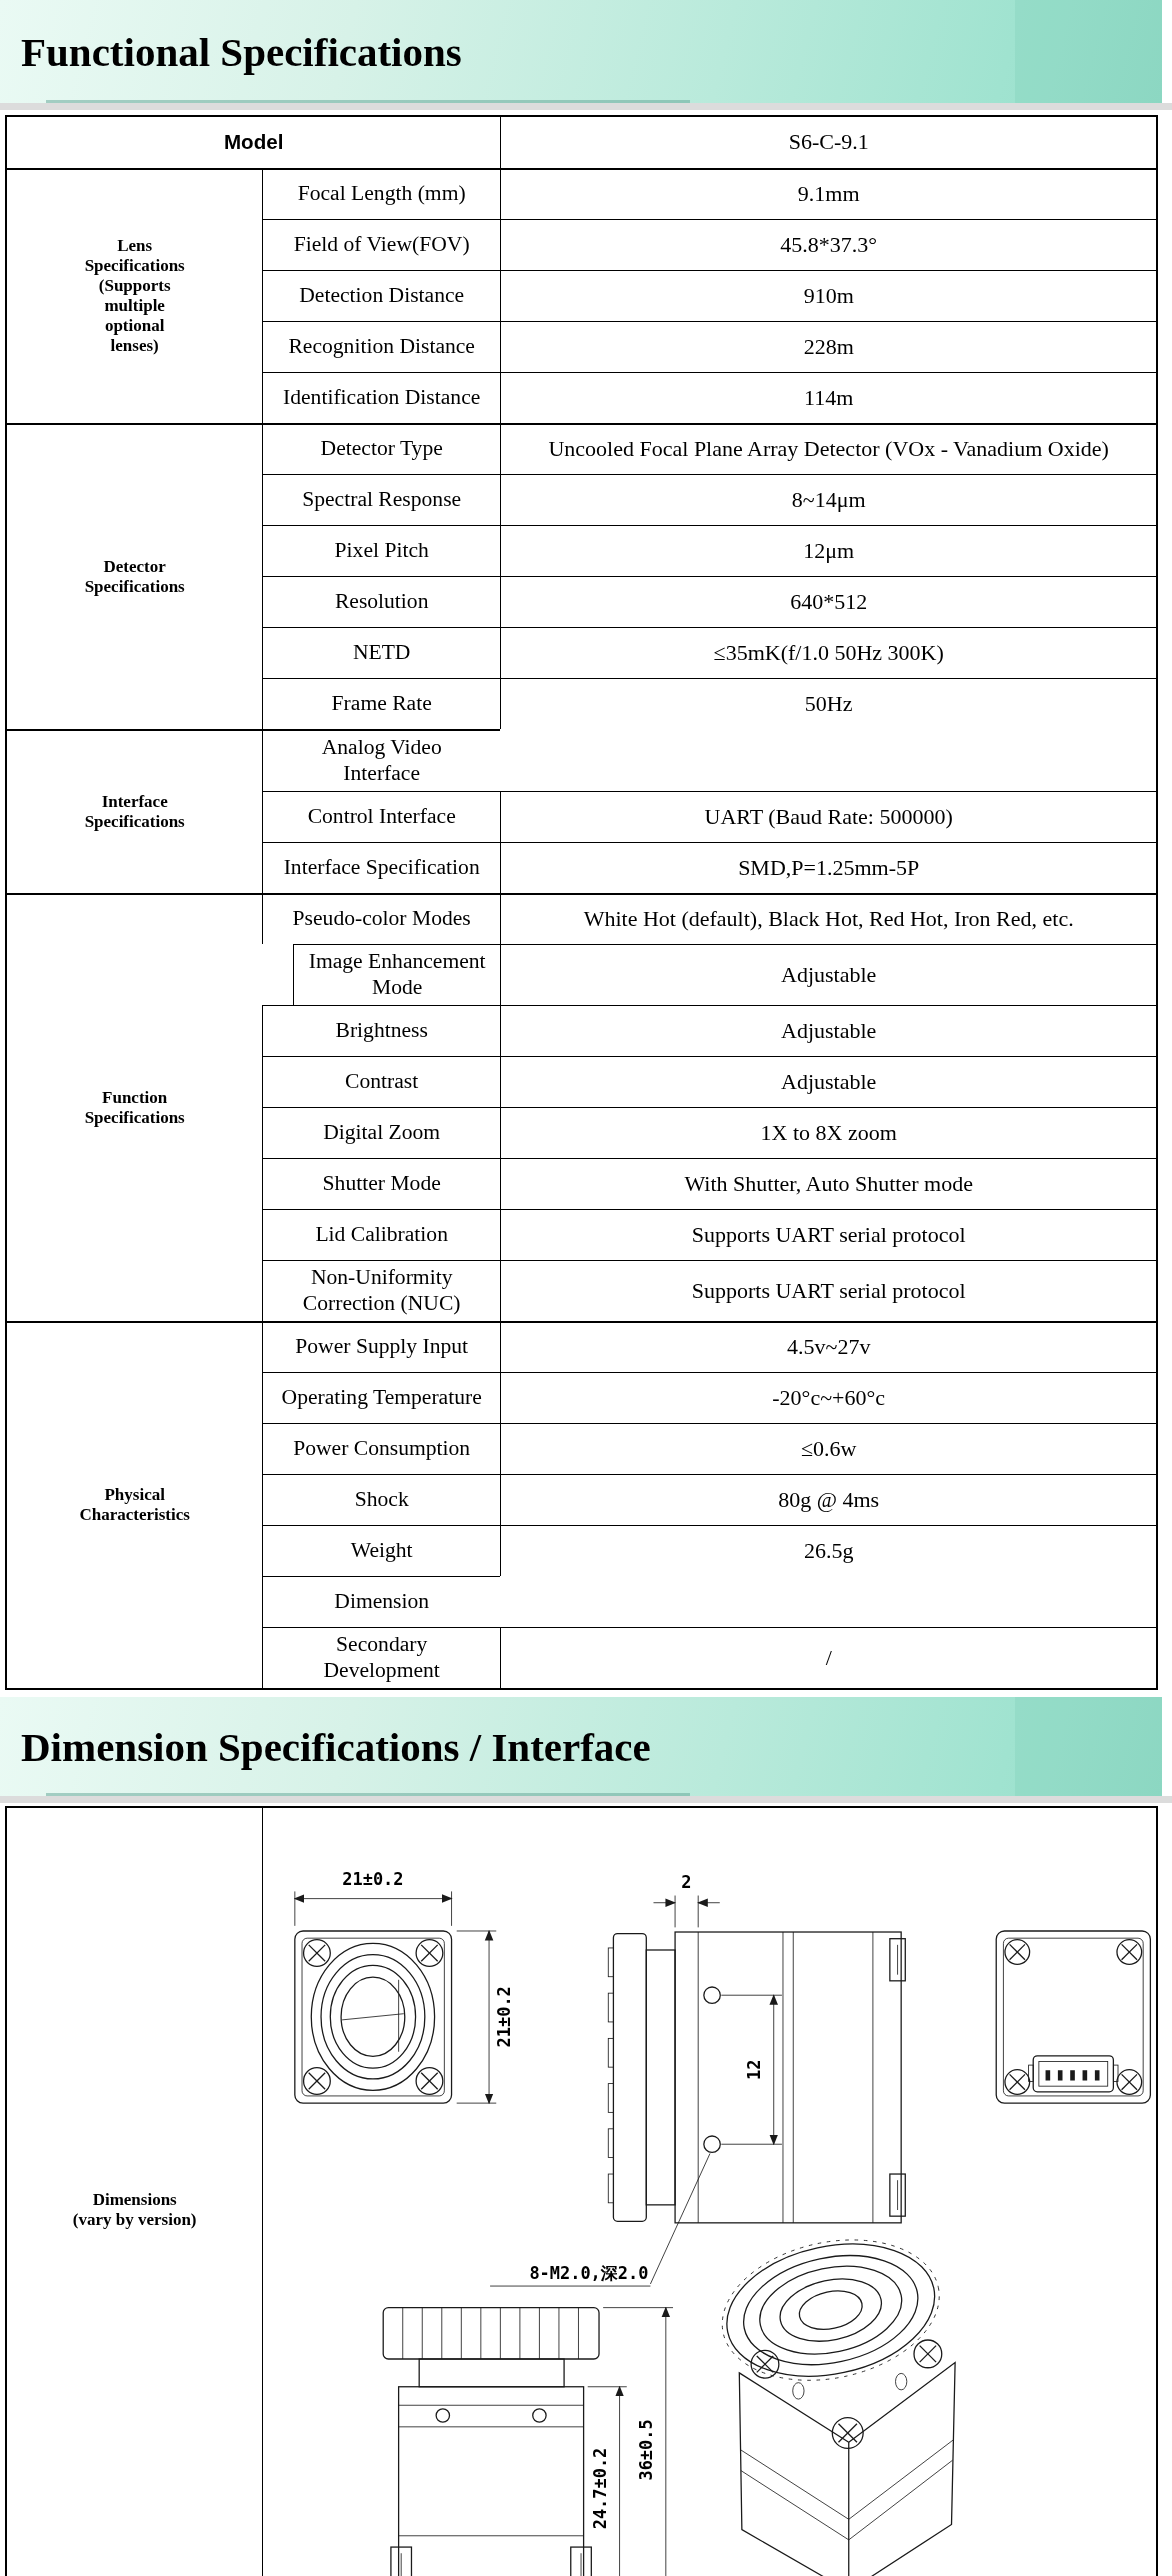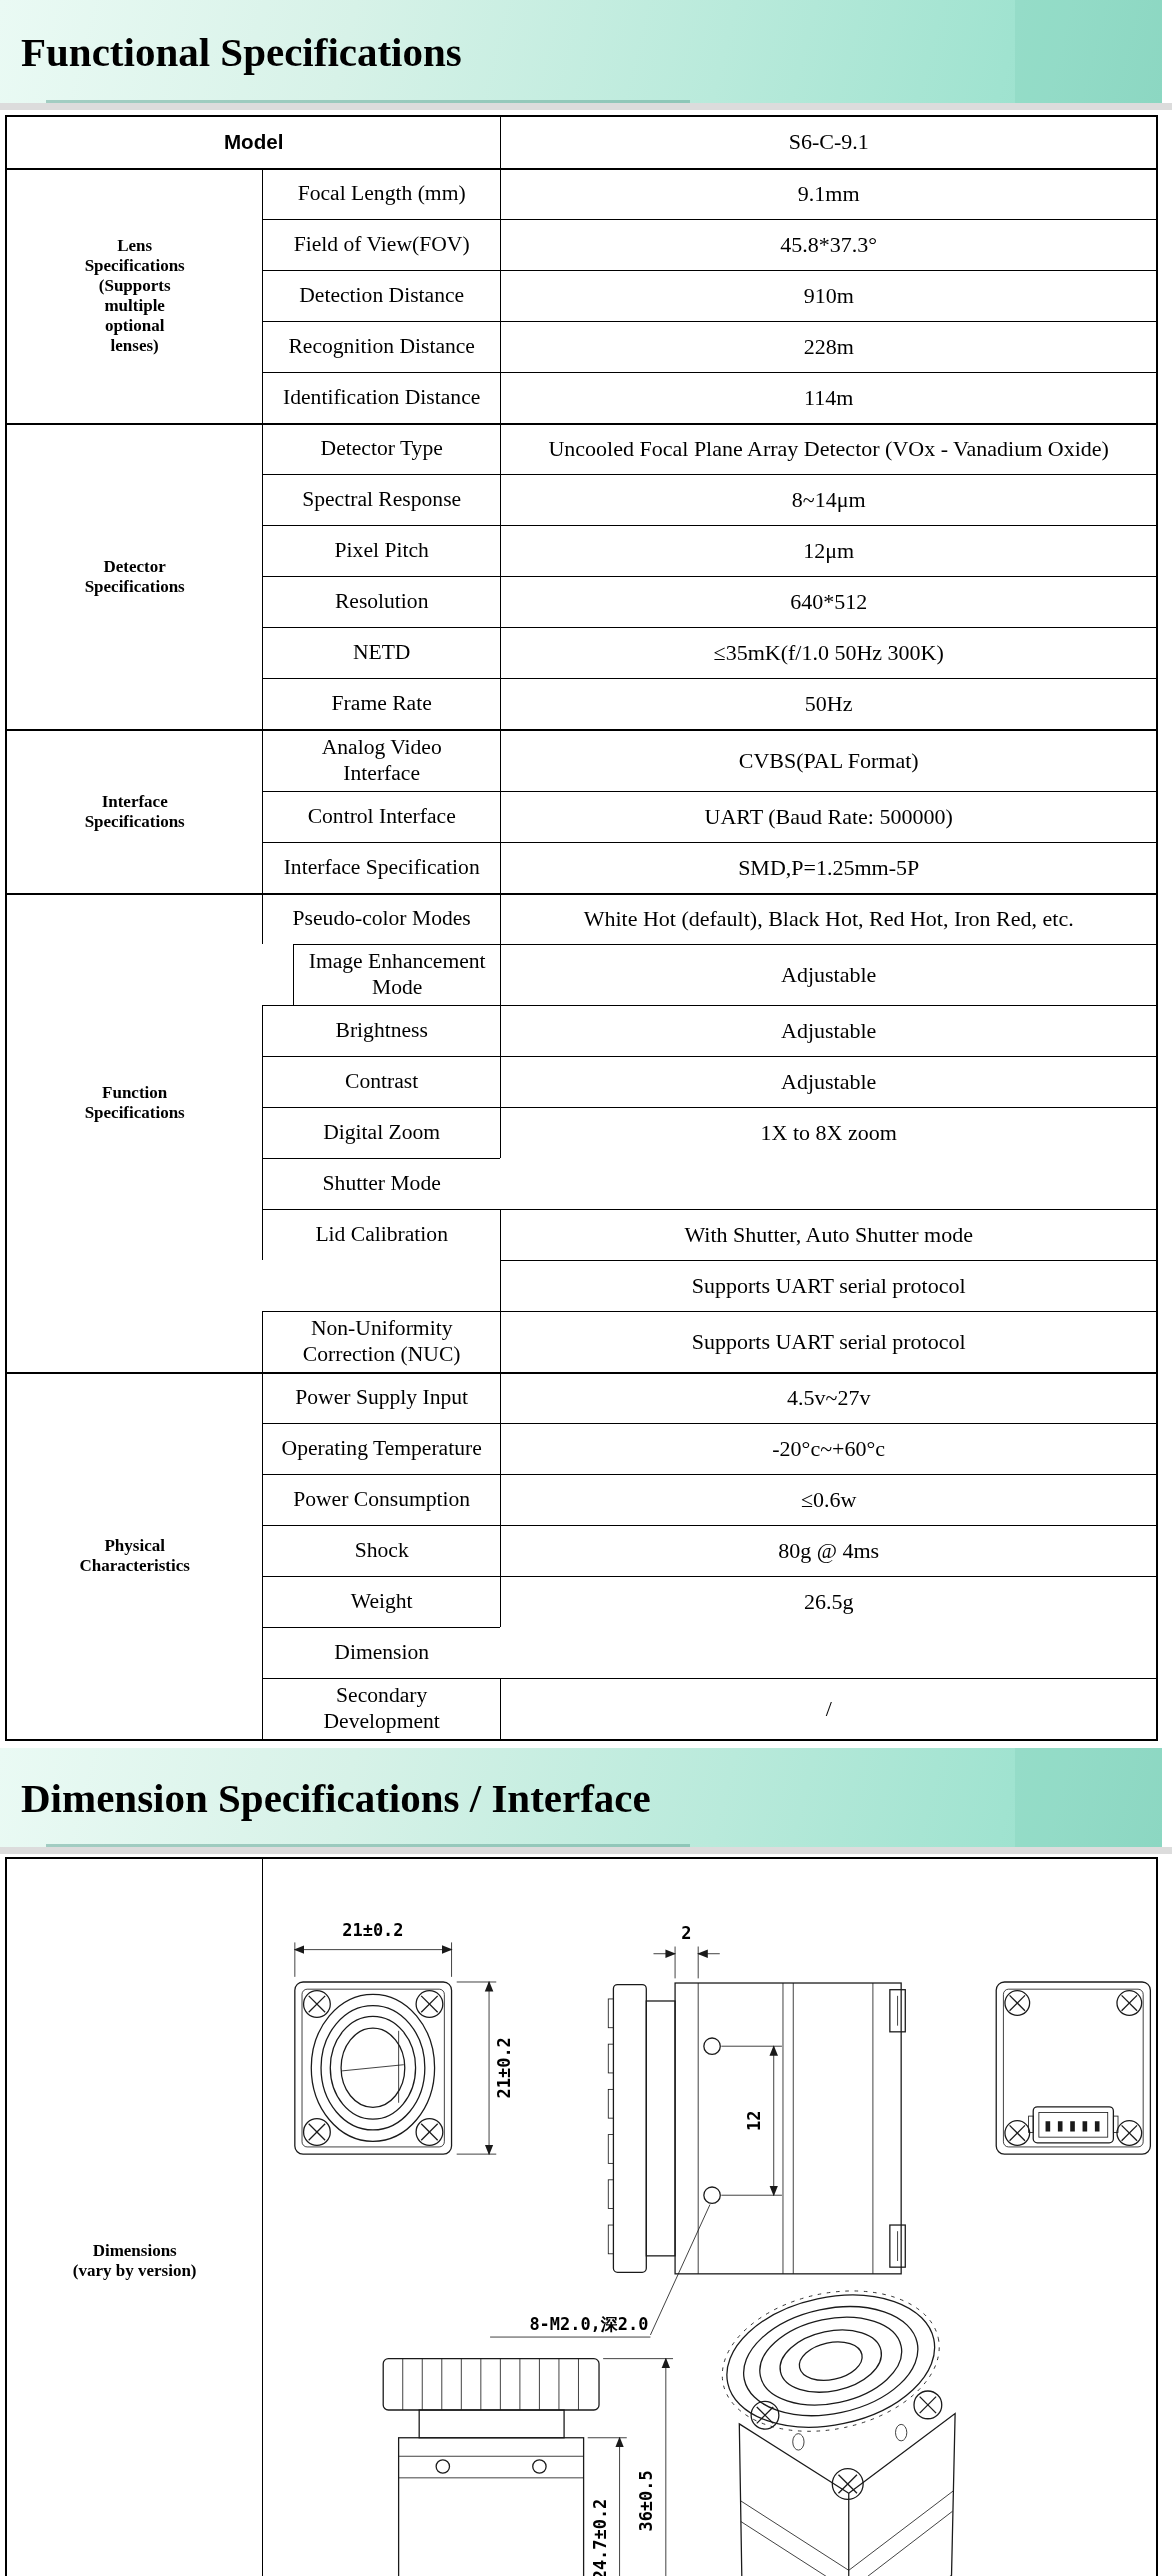--- a/index.html
+++ b/index.html
@@ -106,41 +106,40 @@
     <div class="cell c2 param pre" style="grid-column: 2;">Resolution</div>
     <div class="cell c3 value" style="grid-column: 3;">640*512</div>
     <div class="cell c2 param pre" style="grid-column: 2;">NETD</div>
     <div class="cell c3 value" style="grid-column: 3;">≤35mK(f/1.0 50Hz 300K)</div>
     <div class="cell c2 param pre" style="grid-column: 2;">Frame Rate</div>
     <div class="cell c3 value" style="grid-column: 3;">50Hz</div>
     <div class="cell c1 cat pre sec-top" style="grid-area: span 3 / 1;">Interface
 Specifications</div>
     <div class="cell c2 param pre sec-top" style="grid-column: 2;">Analog Video
 Interface</div>
-    <div class="cell c3 value sec-top" style="grid-column: 3;">CVBS(PAL Format)</div>
     <div class="cell c2 param pre" style="grid-column: 2;">Control Interface</div>
     <div class="cell c3 value" style="grid-column: 3;">UART (Baud Rate:  500000)</div>
     <div class="cell c2 param pre" style="grid-column: 2;">Interface Specification</div>
     <div class="cell c3 value" style="grid-column: 3;">SMD,P=1.25mm-5P</div>
     <div class="cell c1 cat pre sec-top" style="grid-area: span 8 / 1;">Function
 Specifications</div>
     <div class="cell c2 param pre sec-top" style="grid-column: 2;">Pseudo-color Modes</div>
     <div class="cell c3 value sec-top" style="grid-column: 3;">White Hot (default), Black Hot, Red Hot, Iron Red, etc.</div>
     <div class="cell c2 param pre" style="grid-column: 2; margin-left: 31px;">Image Enhancement
 Mode</div>
     <div class="cell c3 value" style="grid-column: 3;">Adjustable</div>
     <div class="cell c2 param pre" style="grid-column: 2;">Brightness</div>
     <div class="cell c3 value" style="grid-column: 3;">Adjustable</div>
     <div class="cell c2 param pre" style="grid-column: 2;">Contrast</div>
     <div class="cell c3 value" style="grid-column: 3;">Adjustable</div>
     <div class="cell c2 param pre" style="grid-column: 2;">Digital Zoom</div>
     <div class="cell c3 value" style="grid-column: 3;">1X to 8X zoom</div>
     <div class="cell c2 param pre" style="grid-column: 2;">Shutter Mode</div>
+    <div class="cell c3 value" style="grid-column: 3;">With Shutter, Auto Shutter mode</div>
     <div class="cell c2 param pre" style="grid-column: 2;">Lid Calibration</div>
-    <div class="cell c3 value" style="grid-column: 3;">With Shutter, Auto Shutter mode</div>
     <div class="cell c3 value" style="grid-column: 3;">Supports UART serial protocol</div>
     <div class="cell c2 param pre" style="grid-column: 2;">Non-Uniformity
 Correction (NUC)</div>
     <div class="cell c3 value" style="grid-column: 3;">Supports UART serial protocol</div>
     <div class="cell c1 cat pre sec-top" style="grid-area: span 7 / 1;">Physical
 Characteristics</div>
     <div class="cell c2 param pre sec-top" style="grid-column: 2;">Power Supply Input</div>
     <div class="cell c3 value sec-top" style="grid-column: 3;">4.5v~27v</div>
     <div class="cell c2 param pre" style="grid-column: 2;">Operating Temperature</div>
     <div class="cell c3 value" style="grid-column: 3;">-20°c~+60°c</div>

